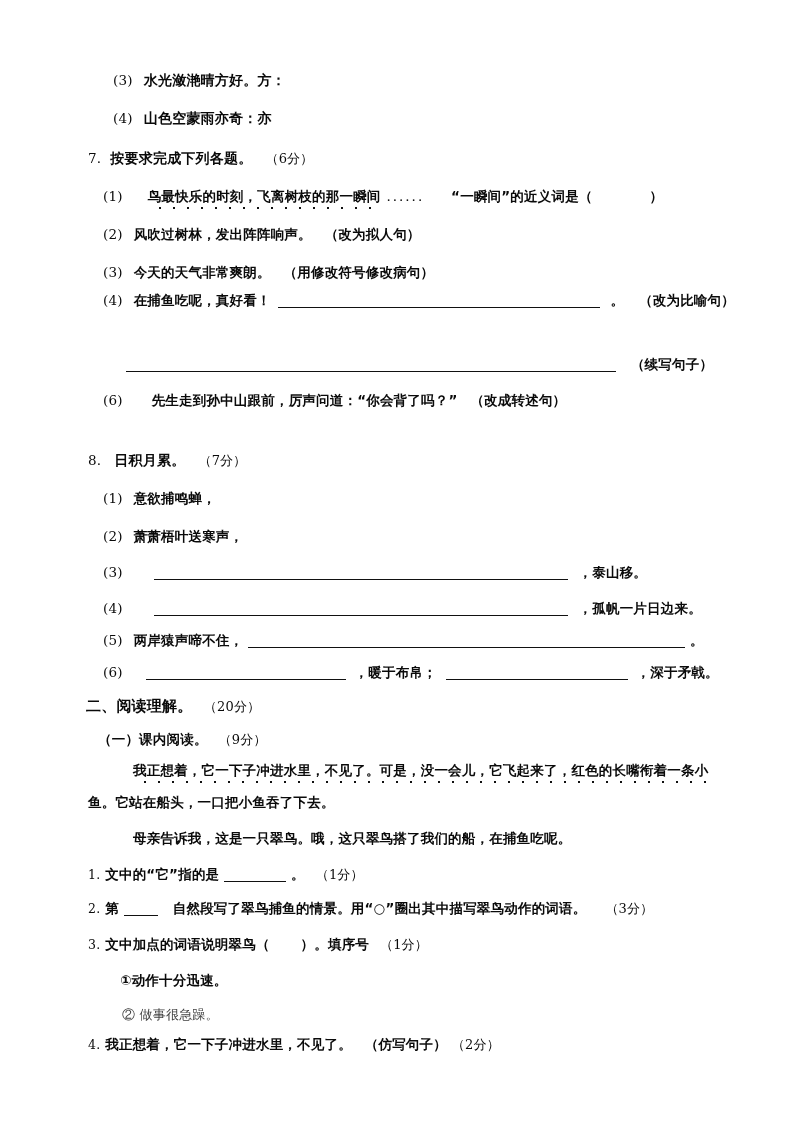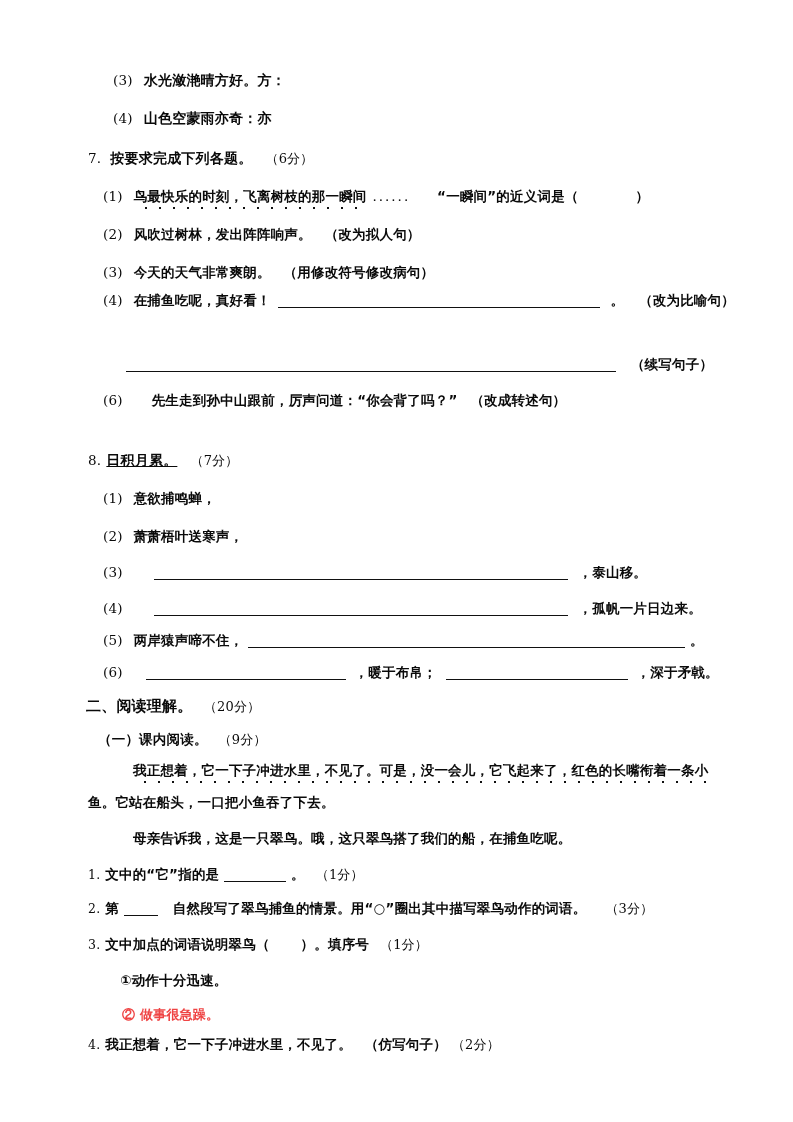--- a/index.html
+++ b/index.html
@@ -91,22 +91,22 @@
     font-weight: normal;
     letter-spacing: 2px;
   }
 
   .light {
     font-weight: normal;
     color: #333;
     font-size: 13px;
   }
   .lighter {
-    font-weight: bold;
-    color: #ef4444;
+    font-weight: normal;
+    color: #404040;
     font-family: "DejaVu Serif", "Liberation Serif", serif;
   }
 </style>
 </head>
 <body>
 
 <div class="page">
 
   <div class="row t14" style="left:113px; top:72px;">
     <span class="paren t135">(3)</span>
@@ -119,21 +119,21 @@
   </div>
 
   <div class="row t14" style="left:88px; top:150px;">
     <span class="num t135">7.</span>
     <span class="cn" style="margin-left:4px;">按要求完成下列各题。</span>
     <span class="score" style="margin-left:8px;">（6分）</span>
   </div>
 
   <div class="row t135" style="left:103px; top:188px;">
     <span class="paren">(1)</span>
-    <span class="cn dotted" style="margin-left:6px;">鸟最快乐的时刻，飞离树枝的那一瞬间</span>
+    <span class="cn dotted" style="margin-left:20px;">鸟最快乐的时刻，飞离树枝的那一瞬间</span>
     <span class="dots-inline" style="margin-left:1px;">......</span>
     <span class="cn" style="margin-left:22px;">“一瞬间”的近义词是（</span>
     <span class="cn" style="margin-left:52px;">）</span>
   </div>
 
   <div class="row t135" style="left:103px; top:226px;">
     <span class="paren">(2)</span>
     <span class="cn" style="margin-left:6px;">风吹过树林，发出阵阵响声。</span>
     <span class="hint" style="margin-left:8px;">（改为拟人句）</span>
   </div>
@@ -159,21 +159,21 @@
   </div>
 
   <div class="row t135" style="left:103px; top:392px;">
     <span class="paren">(6)</span>
     <span class="cn" style="margin-left:24px;">先生走到孙中山跟前，厉声问道：“你会背了吗？”</span>
     <span class="hint" style="margin-left:8px;">（改成转述句）</span>
   </div>
 
   <div class="row t14" style="left:88px; top:452px;">
     <span class="num t135">8.</span>
-    <span class="cn" style="margin-left:0;text-decoration:underline;">日积月累。</span>
+    <span class="cn" style="margin-left:8px;">日积月累。</span>
     <span class="score" style="margin-left:8px;">（7分）</span>
   </div>
 
   <div class="row t135" style="left:103px; top:490px;">
     <span class="paren">(1)</span>
     <span class="cn" style="margin-left:6px;">意欲捕鸣蝉，</span>
   </div>
 
   <div class="row t135" style="left:103px; top:528px;">
     <span class="paren">(2)</span>

